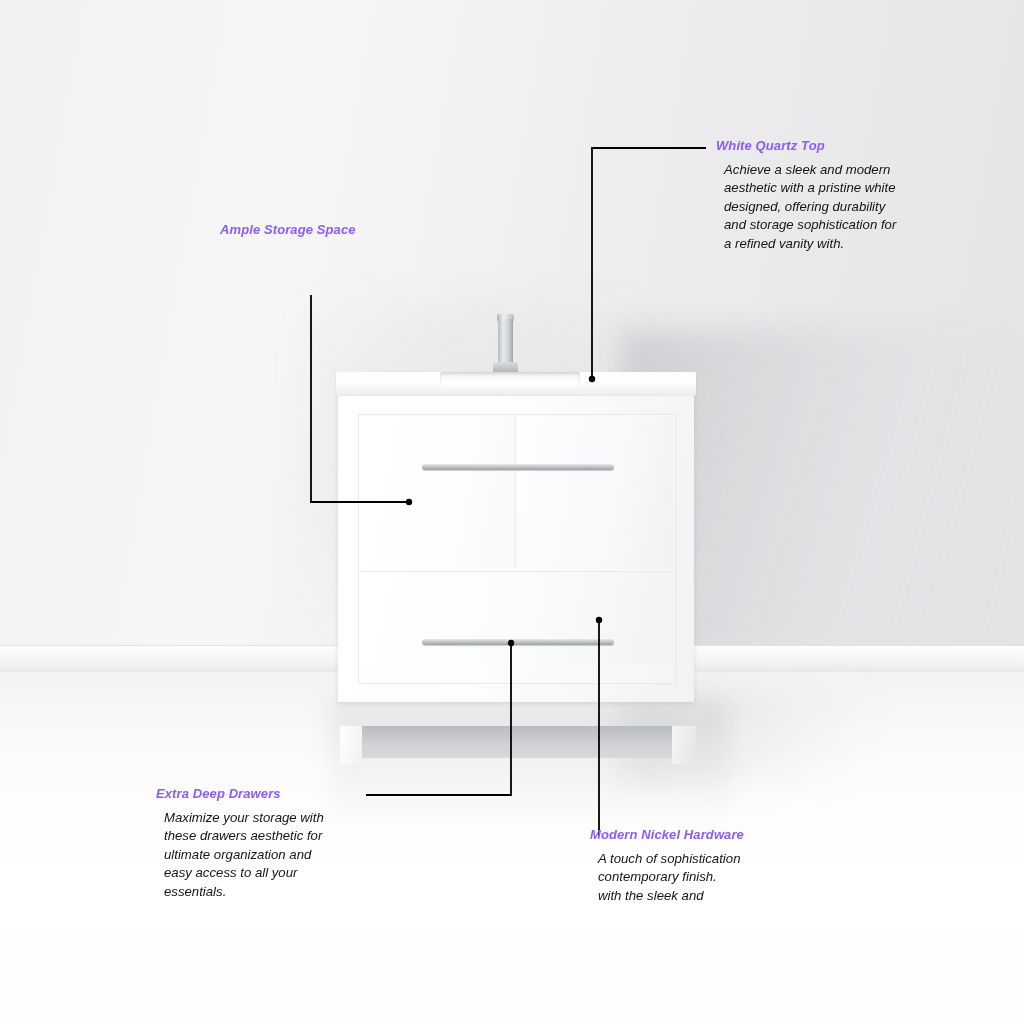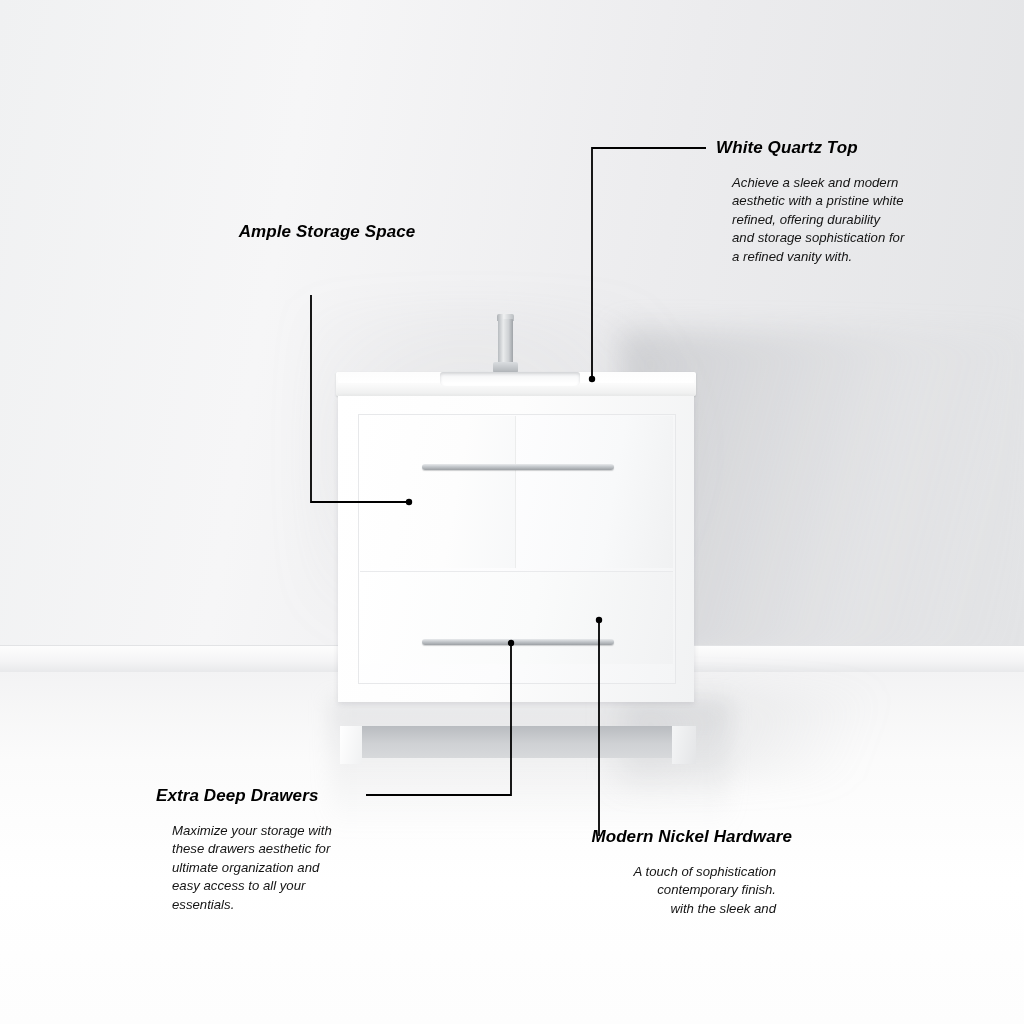--- a/index.html
+++ b/index.html
@@ -190,39 +190,39 @@
   
   .overlay {
     position: absolute;
     left: 0; top: 0;
     width: 1024px; height: 1024px;
   }
   .callout { position: absolute; }
   .callout .title {
     font-weight: bold;
     font-style: italic;
-    font-size: 17px;
-    color: #000000;
+    font-size: 13px;
+    color: #8b5cf6;
     letter-spacing: 0.1px;
     white-space: nowrap;
     margin: 0 0 5px 0;
   }
   .callout .body {
     font-style: italic;
     font-size: 13.2px;
     line-height: 18.4px;
     color: #141414;
-    margin: 16px;
+    margin: 8px;
   }
   .callout .body span { display: block; }
 
   #c-top { left: 716px; top: 138px; width: 230px; }
-  #c-storage { left: 212px; top: 222px; width: 230px; text-align: center; }
+  #c-storage { left: 220px; top: 222px; width: 230px; }
   #c-deep { left: 156px; top: 786px; width: 210px; }
-  #c-hardware { left: 552px; top: 827px; width: 240px; text-align: right; }
+  #c-hardware { left: 590px; top: 827px; width: 240px; }
 </style>
 </head>
 <body>
 
 <div id="stage">
 
   <div class="scene">
     <div class="wall"></div>
     <div class="wall-shadow2"></div>
     <div class="wall-shadow"></div>
@@ -266,21 +266,21 @@
 
     <polyline points="599,620 599,836" fill="none" stroke="#000000" stroke-width="1.8"></polyline>
     <circle cx="599" cy="620" r="3.2" fill="#000000"></circle>
   </svg>
 
   <div class="callout" id="c-top">
     <p class="title">White Quartz Top</p>
     <p class="body">
       <span>Achieve a sleek and modern</span>
       <span>aesthetic with a pristine white</span>
-      <span>refined, offering durability</span>
+      <span>designed, offering durability</span>
       <span>and storage sophistication for</span>
       <span>a refined vanity with.</span>
     </p>
   </div>
 
   <div class="callout" id="c-storage">
     <p class="title">Ample Storage Space</p>
   </div>
 
   <div class="callout" id="c-deep">

